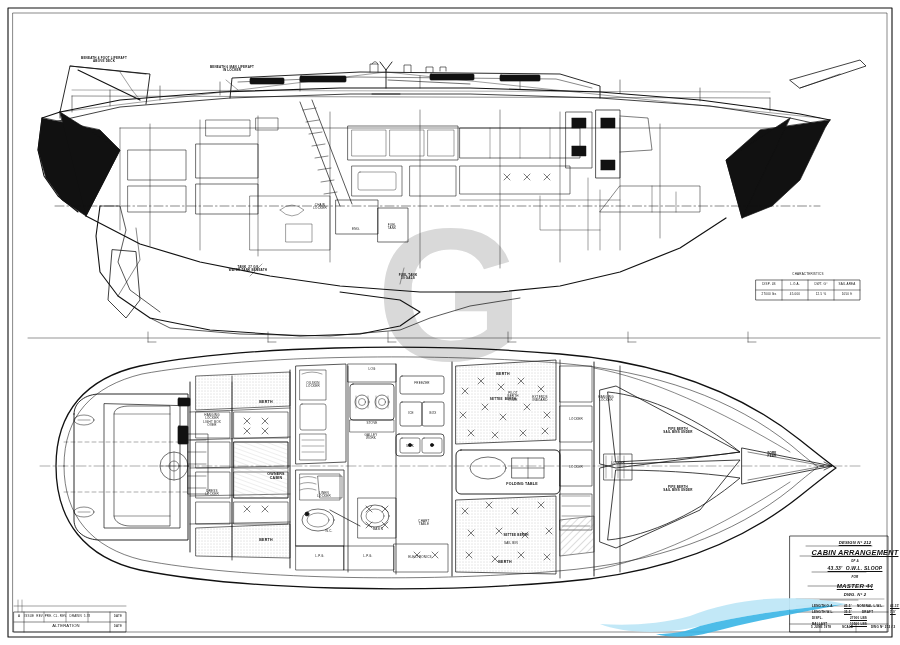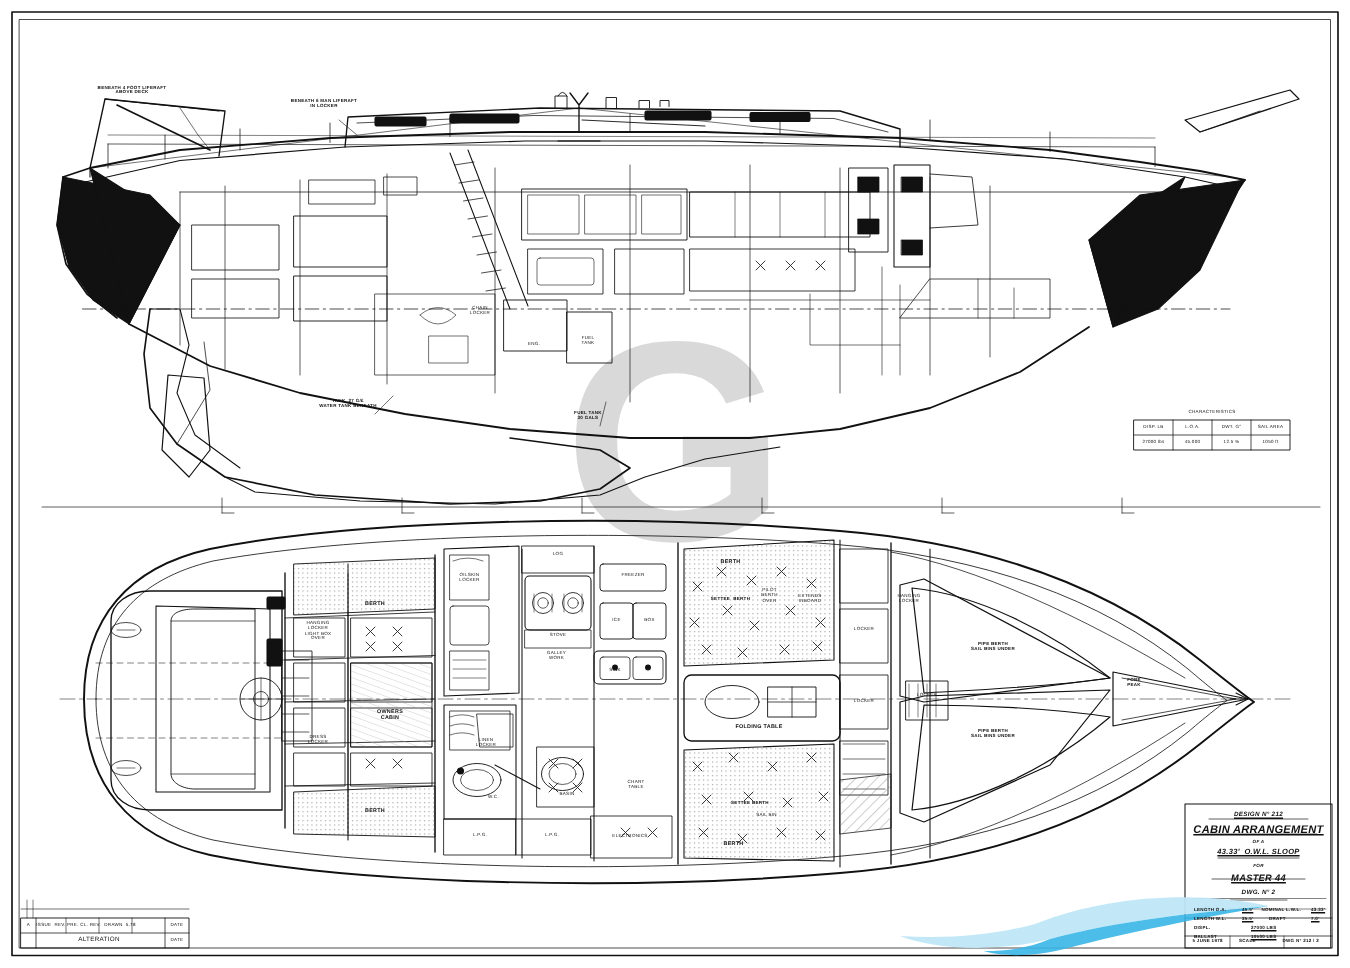--- a/index.html
+++ b/index.html
@@ -8,21 +8,21 @@
   #sheet svg{position:absolute;left:0;top:0;}
   .wm{position:absolute;left:0;top:0;width:900px;height:645px;pointer-events:none;}
   .lbl{position:absolute;font-family:"Liberation Sans",sans-serif;color:#111;
        letter-spacing:.2px;white-space:pre;line-height:1.15;}
   .t3{font-size:3px;}
   .t35{font-size:3.6px;}
   .t4{font-size:4.2px;}
   .t5{font-size:5px;}
   .t6{font-size:6.2px;}
   .t7{font-size:7.4px;}
-  .bold{font-weight:bold;}
+  .bold{font-weight:bold;margin-left:16px;}
   .ital{font-style:italic;}
   .ctr{text-align:center;transform:translateX(-50%);}
   .ul{text-decoration:underline;}
 </style>
 </head>
 <body>
 
 <div id="sheet">
 
   <svg class="wm" width="900" height="645">

